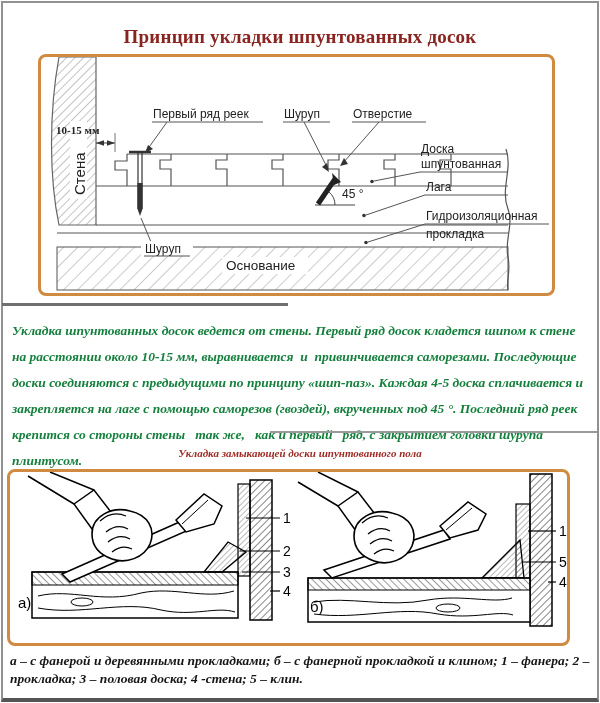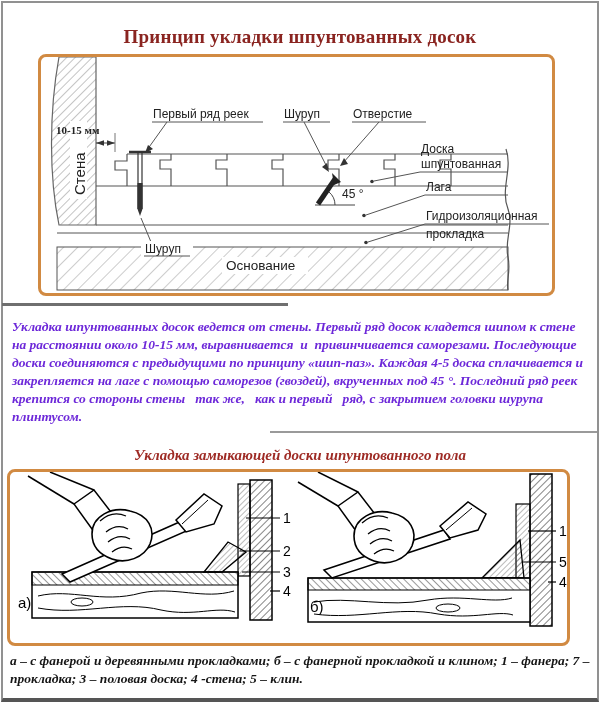--- a/index.html
+++ b/index.html
@@ -19,26 +19,26 @@
   }
   .diagram-box {
     position:absolute; left:38px; top:54px; width:517px; height:242px;
     border:3px solid #d18a42; border-radius:8px; box-sizing:border-box;
     background:#fff;
   }
   .stitch-a { position:absolute; left:2px; top:303px; width:286px; height:3px; background:#6f6f6f; }
   .stitch-b { position:absolute; left:270px; top:431px; width:327px; height:2px; background:#9a9a9a; }
   .intro-text {
     position:absolute; left:12px; top:318px; width:578px;
-    font-weight:bold; font-style:italic; font-size:13.5px; line-height:18px;
-    color:#6d28d9; white-space:pre-wrap;
+    font-weight:bold; font-style:italic; font-size:13.5px; line-height:26px;
+    color:#15803d; white-space:pre-wrap;
   }
   .sub-title {
     position:absolute; top:447px; left:0; width:100%;
-    text-align:center; font-weight:bold; font-style:italic; font-size:15px;
+    text-align:center; font-weight:bold; font-style:italic; font-size:11px;
     color:#9e2b25;
   }
   .figures-box {
     position:absolute; left:7px; top:469px; width:563px; height:177px;
     border:3px solid #d18a42; border-radius:8px; box-sizing:border-box;
     background:#fff;
   }
   .caption-text {
     position:absolute; left:10px; top:652px; width:580px;
     font-weight:bold; font-style:italic; font-size:13.5px; line-height:18px;
@@ -256,14 +256,14 @@
           <line x1="224" y1="88" x2="258" y2="88" stroke="#000" stroke-width="1.2"></line>
           <text x="261" y="93">5</text>
           <line x1="250" y1="108" x2="258" y2="108" stroke="#000" stroke-width="1.2"></line>
           <text x="261" y="113">4</text>
           <text x="12" y="138" font-size="15">б)</text>
         </g>
       </g>
     </svg>
   </div>
 
-  <div class="caption-text">а – с фанерой и деревянными прокладками; б – с фанерной прокладкой и клином; 1 – фанера; 7 – прокладка; 3 – половая доска; 4 -стена; 5 – клин.</div>
+  <div class="caption-text">а – с фанерой и деревянными прокладками; б – с фанерной прокладкой и клином; 1 – фанера; 2 – прокладка; 3 – половая доска; 4 -стена; 5 – клин.</div>
 </div>
 
 </body></html>

